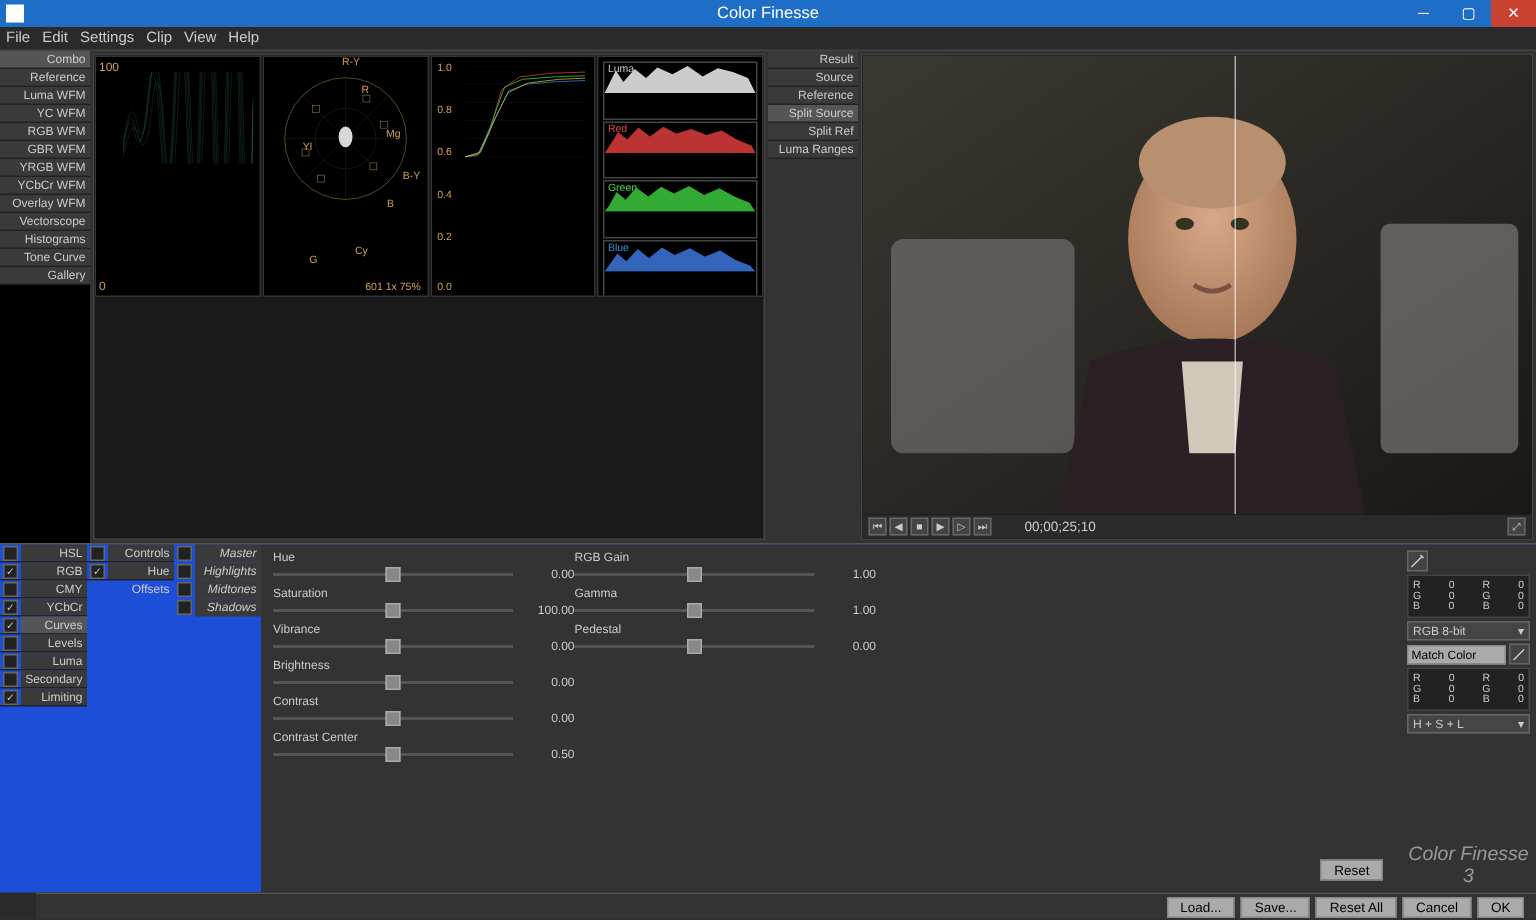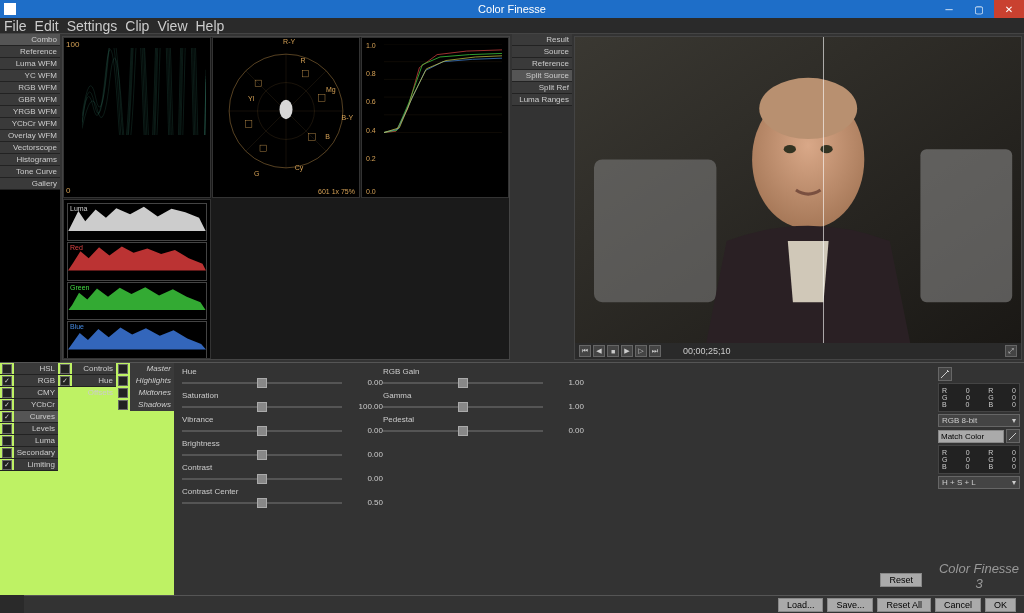--- a/index.html
+++ b/index.html
@@ -4,34 +4,34 @@
 <style>
 * { margin: 0; padding: 0; box-sizing: border-box; font-family: Arial, sans-serif; }
 body { background: #2a2a2a; color: #ccc; font-size: 10px; width: 1024px; height: 613px; overflow: hidden; }
 .titlebar { background: #1e6ec8; height: 18px; display: flex; align-items: center; padding: 0 4px; position: relative; }
 .titlebar-title { color: #fff; font-size: 11px; position: absolute; left: 50%; transform: translateX(-50%); }
 .titlebar-icon { width: 12px; height: 12px; background: #fff; margin-right: 4px; }
 .window-controls { position: absolute; right: 0; top: 0; display: flex; height: 18px; }
 .window-btn { width: 30px; height: 18px; display: flex; align-items: center; justify-content: center; color: #fff; font-size: 10px; }
 .window-btn.close { background: #c94130; }
 .menubar { background: #2a2a2a; height: 16px; display: flex; align-items: center; padding: 0 4px; gap: 8px; border-bottom: 1px solid #444; }
-.menu-item { color: #ccc; font-size: 14px; cursor: pointer; }
+.menu-item { color: #ccc; font-size: 10px; cursor: pointer; }
 .main-area { display: flex; height: 328px; background: #333; }
 .scope-side-tabs { width: 60px; background: #000000; display: flex; flex-direction: column; }
 .side-tab { height: 12px; background: #3a3a3a; border-bottom: 1px solid #222; text-align: right; padding-right: 3px; font-size: 8px; line-height: 12px; cursor: pointer; }
 .side-tab.active { background: #555; }
-.scopes-panel { flex: 1; background: #1a1a1a; border: 1px solid #444; margin: 2px; display: grid; grid-template-columns: 1fr 1fr 1fr; grid-template-rows: 1fr 1fr; gap: 1px; }
+.scopes-panel { flex: 1; background: #1a1a1a; border: 1px solid #444; margin: 2px; display: grid; grid-template-columns: 1fr 1fr 1fr 1fr; grid-template-rows: 1fr 1fr; gap: 1px; }
 .scope-cell { background: #000; border: 1px solid #333; position: relative; overflow: hidden; }
 .preview-side-tabs { width: 60px; background: #333; display: flex; flex-direction: column; }
 .preview-panel { flex: 1; background: #000; margin: 2px; border: 1px solid #444; position: relative; display: flex; flex-direction: column; }
 .preview-image { flex: 1; position: relative; overflow: hidden; background: #222; }
 .transport-bar { height: 16px; background: #2a2a2a; display: flex; align-items: center; padding: 0 4px; gap: 2px; }
 .transport-btn { width: 12px; height: 12px; background: #444; border: 1px solid #666; display: flex; align-items: center; justify-content: center; font-size: 7px; cursor: pointer; }
 .timecode { margin-left: 20px; font-size: 9px; color: #ccc; }
-.bottom-area { display: flex; height: 233px; background: #bef264; border-top: 1px solid #555; }
+.bottom-area { display: flex; height: 233px; background: #1d4ed8; border-top: 1px solid #555; }
 .mode-tabs { width: 58px; display: flex; flex-direction: column; }
 .mode-tab { height: 12px; display: flex; align-items: center; font-size: 8px; border-bottom: 1px solid #222; }
 .mode-tab .check { width: 10px; height: 10px; border: 1px solid #666; background: #222; margin: 0 2px; display: flex; align-items: center; justify-content: center; font-size: 7px; }
 .mode-tab .check.checked::after { content: "✓"; color: #ccc; }
 .mode-tab .label { flex: 1; text-align: right; padding-right: 3px; background: #3a3a3a; height: 100%; line-height: 12px; }
 .mode-tab.selected .label { background: #555; }
 .subtabs { width: 58px; display: flex; flex-direction: column; }
 .controls-panel { flex: 1; background: #333; padding: 4px 8px; display: flex; }
 .slider-col { display: flex; flex-direction: column; gap: 0px; }
 .slider-row { display: flex; flex-direction: column; margin-bottom: 4px; }

